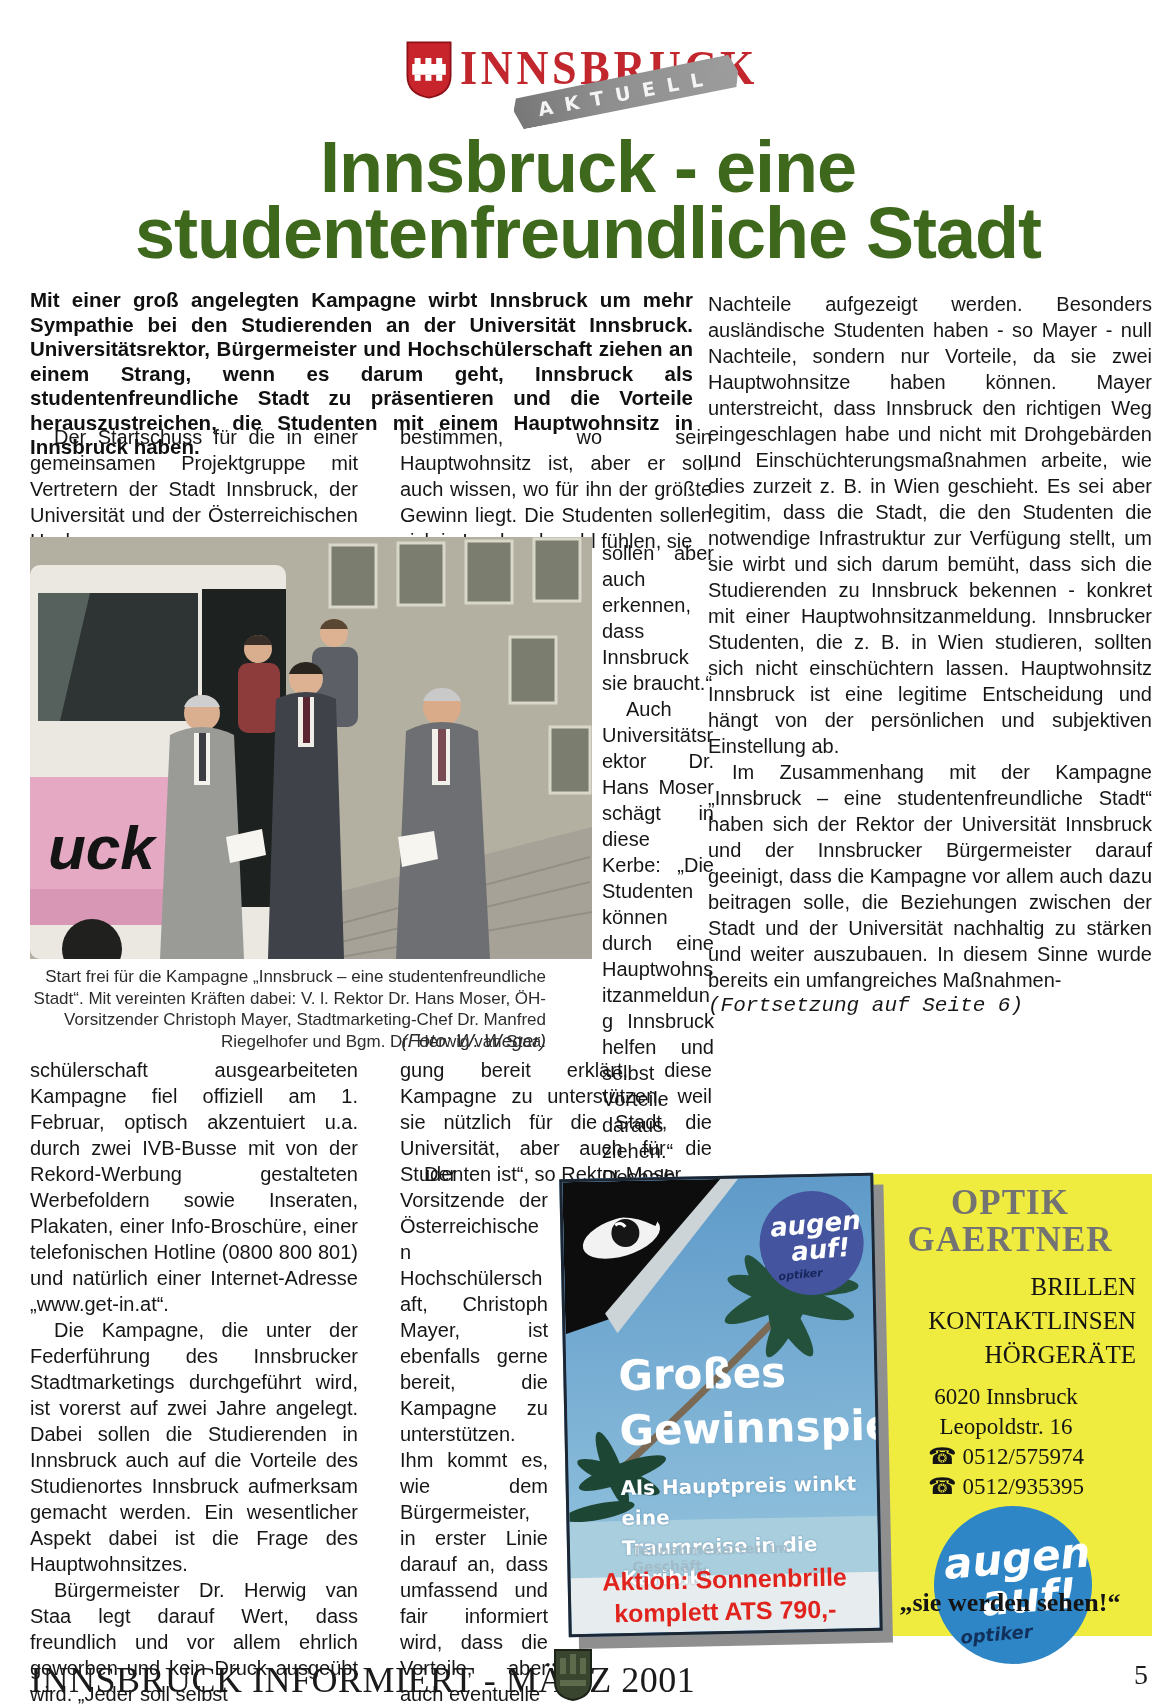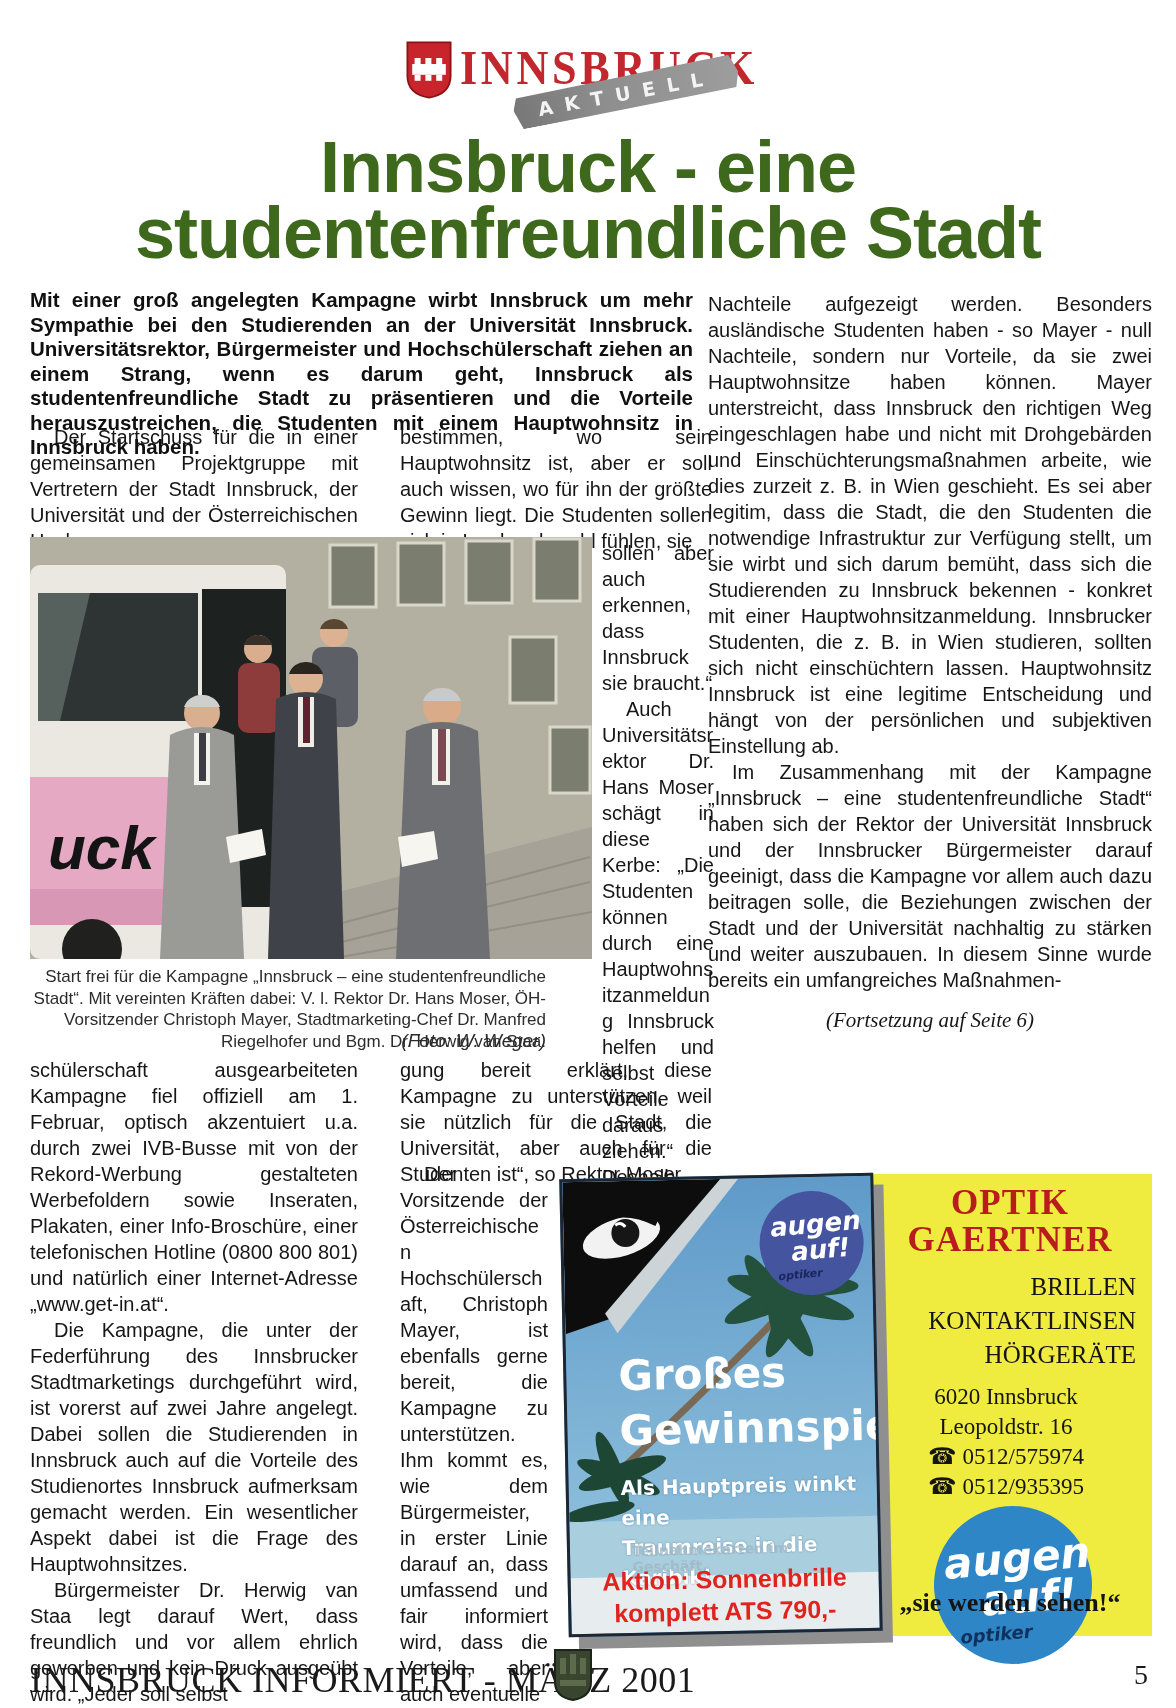--- a/index.html
+++ b/index.html
@@ -25,22 +25,22 @@
             letter-spacing:-1px;}
 
   
   .lead{position:absolute;left:30px;top:288px;width:663px;font-size:20.5px;font-weight:bold;
         line-height:24.5px;text-align:justify;color:#101010;}
   .body-col{position:absolute;font-size:20px;line-height:26px;text-align:justify;color:#161616;}
   .body-col p{margin:0;}
   .body-col p + p{text-indent:24px;}
   .indent-first p:first-child{text-indent:24px;}
   .narrow{overflow-wrap:anywhere;}
-  .continuation{font-style:italic;text-align:center;font-family:Liberation Serif, serif;
-                font-size:21px;margin-top:14px;}
+  .continuation{font-style:italic;text-align:left;font-family:Liberation Mono, monospace;
+                font-size:21px;margin-top:0;}
 
   .col1-top{left:30px;top:424px;width:328px;}
   .col2-top{left:400px;top:424px;width:312px;}
   .col3{left:708px;top:291px;width:444px;}
   .beside-photo{left:602px;top:540px;width:112px;}
   .col1-bottom{left:30px;top:1057px;width:328px;}
   .col2-bottom-wide{left:400px;top:1057px;width:312px;}
   .col2-bottom-narrow{left:400px;top:1161px;width:148px;}
 
   
@@ -69,21 +69,21 @@
                 color:#e0231c;font-size:25px;font-weight:bold;line-height:32px;
                 font-family:"Liberation Sans",sans-serif;}
   .badge{position:absolute;border-radius:50%;background:#44549e;color:#fff;
          font-family:"DejaVu Sans",sans-serif;font-style:italic;font-weight:bold;}
   .badge-small{right:8px;top:14px;width:104px;height:104px;transform:rotate(-4deg);}
   .badge-small .b1{position:absolute;left:12px;top:18px;font-size:26px;}
   .badge-small .b2{position:absolute;right:14px;top:44px;font-size:26px;}
   .badge-small .b3{position:absolute;left:16px;top:76px;font-size:11px;color:#17265c;}
   .store-name{position:absolute;left:0;top:10px;width:100%;text-align:center;
               font-family:"Liberation Serif",serif;font-weight:900;font-size:35px;line-height:37px;
-              color:#b91c1c;letter-spacing:1px;}
+              color:#737373;letter-spacing:1px;}
   .products{position:absolute;right:16px;top:96px;width:260px;text-align:right;
             font-family:"Liberation Serif",serif;font-size:25px;line-height:34px;color:#141414;}
   .address{position:absolute;right:16px;top:208px;width:260px;text-align:center;
            font-family:"Liberation Serif",serif;font-size:23px;line-height:30px;color:#141414;}
   .badge-big{left:66px;top:332px;width:158px;height:158px;background:#2e86c6;transform:rotate(-5deg);}
   .badge-big .b1{position:absolute;left:12px;top:28px;font-size:42px;}
   .badge-big .b2{position:absolute;right:16px;top:68px;font-size:42px;}
   .badge-big .b3{position:absolute;left:22px;top:116px;font-size:18px;color:#12305c;}
   .slogan{position:absolute;left:4px;top:414px;width:276px;text-align:center;
           font-family:"Liberation Serif",serif;font-weight:bold;font-size:26px;color:#141414;}

